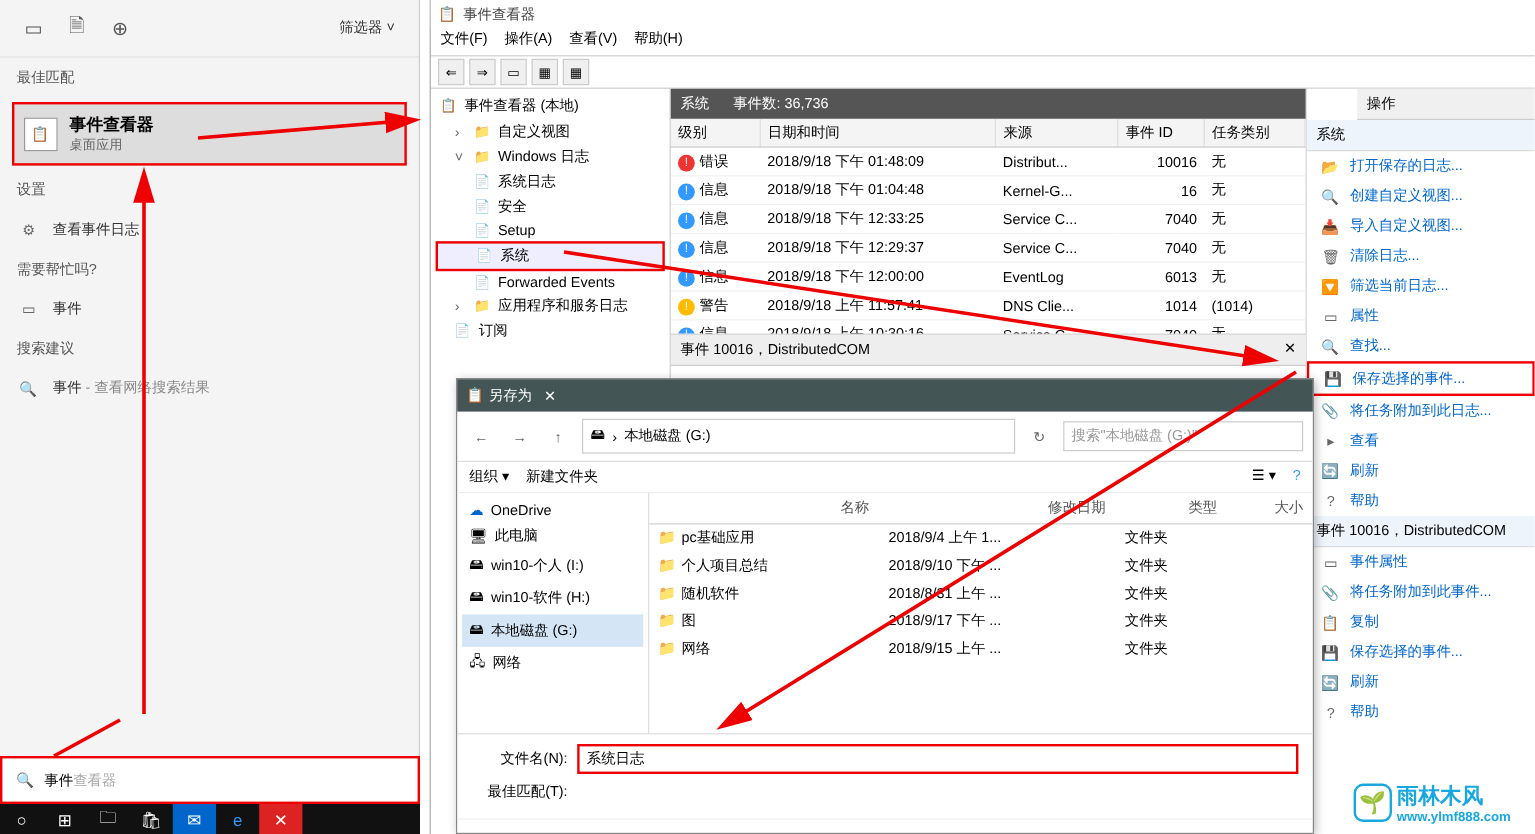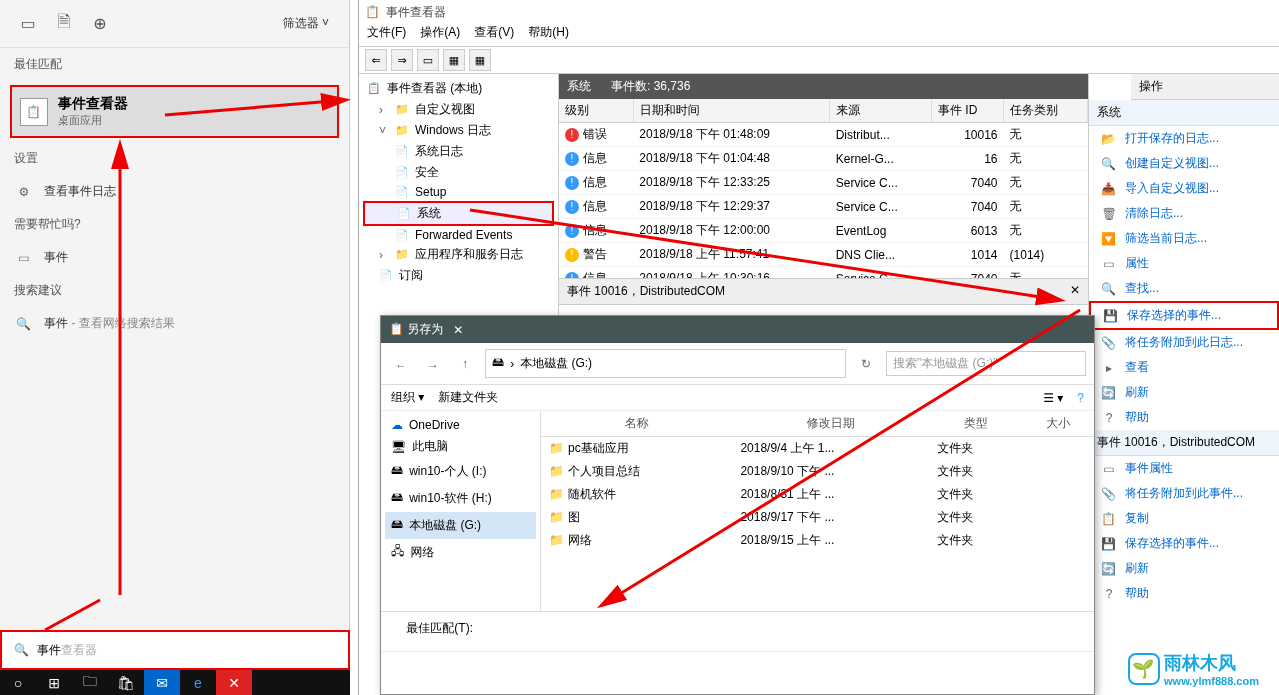--- a/index.html
+++ b/index.html
@@ -67,28 +67,28 @@
 .action-item.highlight { border: 2px solid #e00; }
 
 
 .save-dialog { position: absolute; left: 380px; top: 315px; width: 715px; height: 380px; background: #fff; border: 1px solid #888; box-shadow: 2px 2px 8px rgba(0,0,0,0.3); }
 .dlg-title { background: #455; color: #fff; padding: 5px 8px; display: flex; align-items: center; justify-content: flex-start; font-size: 12px; }
 .dlg-close { width: 30px; text-align: center; cursor: pointer; }
 .dlg-nav { padding: 6px 8px; display: flex; align-items: center; gap: 8px; border-bottom: 1px solid #ddd; }
 .nav-btn { width: 24px; height: 24px; display: flex; align-items: center; justify-content: center; color: #666; }
 .nav-path { flex: 1; border: 1px solid #ccc; padding: 3px 6px; display: flex; align-items: center; gap: 6px; }
 .nav-search { width: 200px; border: 1px solid #ccc; padding: 3px 6px; color: #999; }
-.dlg-toolbar { padding: 4px 10px; display: flex; align-items: center; gap: 14px; border-bottom: 1px solid #eee; }
+.dlg-toolbar { padding: 4px 10px; display: flex; gap: 14px; border-bottom: 1px solid #eee; }
 .dlg-body { display: flex; height: 200px; }
 .dlg-tree { width: 160px; border-right: 1px solid #ddd; padding: 4px; overflow: hidden; }
 .dlg-tree .tn { padding: 3px 6px; display: flex; align-items: center; gap: 6px; font-size: 12px; }
 .dlg-tree .tn.sel { background: #d4e6f6; }
 .dlg-files { flex: 1; overflow: hidden; }
 .dlg-files table { width: 100%; border-collapse: collapse; font-size: 12px; }
-.dlg-files th { text-align: center; padding: 4px 8px; border-bottom: 1px solid #ddd; font-weight: normal; color: #555; }
+.dlg-files th { text-align: right; padding: 4px 8px; border-bottom: 1px solid #ddd; font-weight: normal; color: #555; }
 .dlg-files td { padding: 3px 8px; white-space: nowrap; }
 .folder-icon { color: #f2b838; margin-right: 4px; }
 .dlg-bottom { padding: 8px 12px; border-top: 1px solid #ddd; }
 .form-row { display: flex; align-items: center; gap: 8px; margin-bottom: 6px; }
 .form-row label { width: 80px; text-align: right; }
 .form-row .field { flex: 1; border: 1px solid #aaa; padding: 2px 6px; }
 .form-row .field.highlight { border: 2px solid #e00; }
 .dlg-buttons { display: flex; justify-content: space-between; align-items: center; padding: 6px 12px; border-top: 1px solid #eee; }
 
 
@@ -466,20 +466,24 @@
               <td>2018/9/15 上午 ...</td>
               <td>文件夹</td>
               <td></td>
             </tr>
           </tbody>
       </table>
     </div>
   </div>
   <div class="dlg-bottom">
     <div class="form-row">
+      <label>文件名(N):</label>
+      <div class="field highlight">系统日志</div>
+    </div>
+    <div class="form-row">
       <label>最佳匹配(T):</label>
     </div>
   </div>
   <div class="dlg-buttons">
     
     
   </div>
 </div>
 
 <svg class="arrow" style="left:0;top:0;width:1279px;height:695px">

